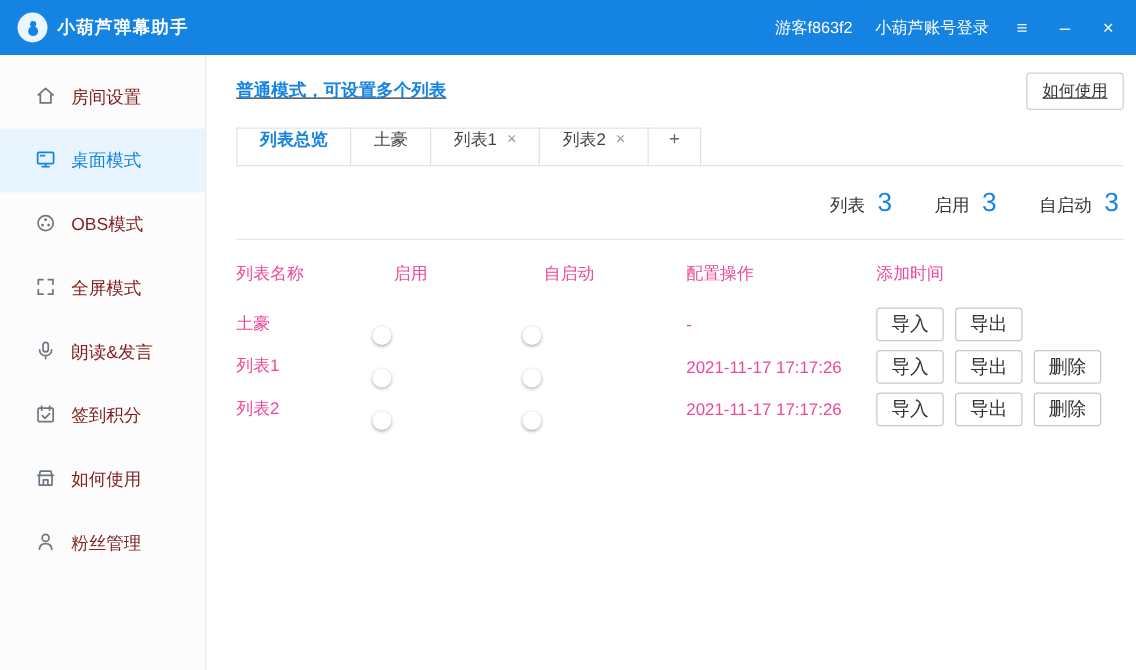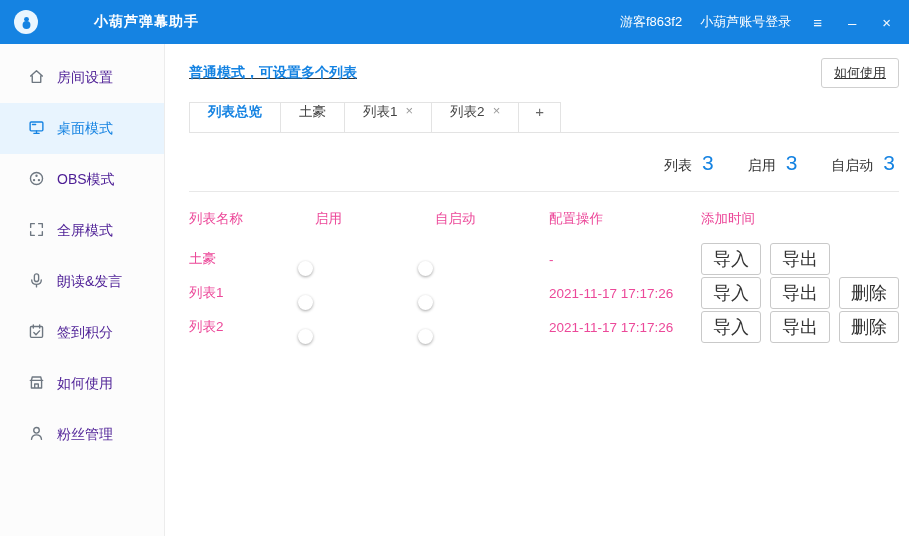--- a/index.html
+++ b/index.html
@@ -6,21 +6,21 @@
   html,body { width:909px; height:536px; overflow:hidden; }
   body {
     font-family:"Liberation Sans","DejaVu Sans",sans-serif;
     background:#ffffff; color:#333;
     display:flex; flex-direction:column;
   }
 
   
   .titlebar {
     height:44px; background:#1583e2; color:#fff;
-    display:flex; align-items:center; padding:0 14px; flex:0 0 44px;gap:48px;
+    display:flex; align-items:center; padding:0 14px; flex:0 0 44px;
   }
   .logo {
     width:24px; height:24px; border-radius:50%;
     background:#eaf6ff; display:flex; align-items:center; justify-content:center;
     margin-right:8px;
   }
   .app-title { font-size:14px; font-weight:bold; letter-spacing:1px; }
   .titlebar-right { margin-left:auto; display:flex; gap:18px; font-size:13px; }
   .titlebar-right .txt { cursor:pointer; }
   .winbtn { font-size:15px; line-height:1; cursor:pointer; padding:2px 4px; opacity:.95; }
@@ -28,21 +28,21 @@
   
   .shell { flex:1; display:flex; min-height:0; }
 
   
   .sidebar {
     width:165px; background:#fcfcfc; border-right:1px solid #ececec;
     padding-top:8px; flex:0 0 165px;
   }
   .side-item {
     height:51px; display:flex; align-items:center; padding-left:28px;
-    font-size:14px; color:#4c1d95; cursor:pointer; gap:12px;
+    font-size:14px; color:#7f1d1d; cursor:pointer; gap:12px;
   }
   .side-item svg { color:#6e7781; }
   .side-item.active { background:#e8f4fe; color:#1583e2; }
   .side-item.active svg { color:#1583e2; }
 
   
   .main { flex:1; padding:14px 10px 0 24px; min-width:0; }
   .main-header { display:flex; align-items:center; margin-bottom:14px;text-decoration:underline; }
   .main-title { color:#1583e2; font-size:14px; font-weight:bold; }
   .help-btn {
@@ -72,21 +72,21 @@
   .table { margin-top:4px; }
   .trow {
     display:grid; grid-template-columns:126px 120px 114px 152px 1fr;
     align-items:center; min-height:34px;
   }
   .trow.head { min-height:46px; font-size:13.5px; color:#333; }
   .cell { font-size:13.5px; color:#ec4899; }
   .actions { display:flex; gap:9px; }
   .btn-sm {
     border:1px solid #c9c9c9; background:#fff; border-radius:3px;
-    font-size:18px; color:#333; padding:3px 11px; cursor:pointer;
+    font-size:15px; color:#333; padding:3px 11px; cursor:pointer;
     font-family:inherit;
   }
 
   
   .toggle {
     width:38px; height:19px; border-radius:10px; position:relative;
     background:linear-gradient(180deg,#2d8fee,#5bb1f6); cursor:pointer;
     box-shadow:inset 0 1px 2px rgba(0,0,0,.15);
   }
   .toggle::after {

